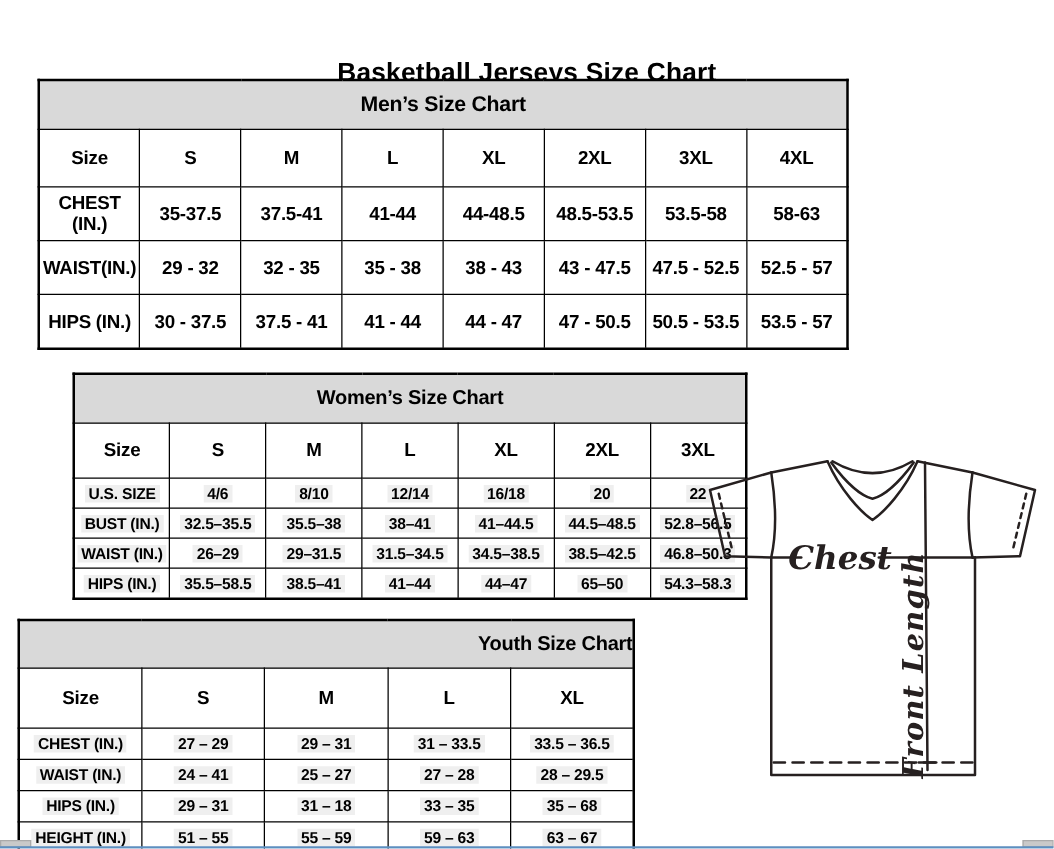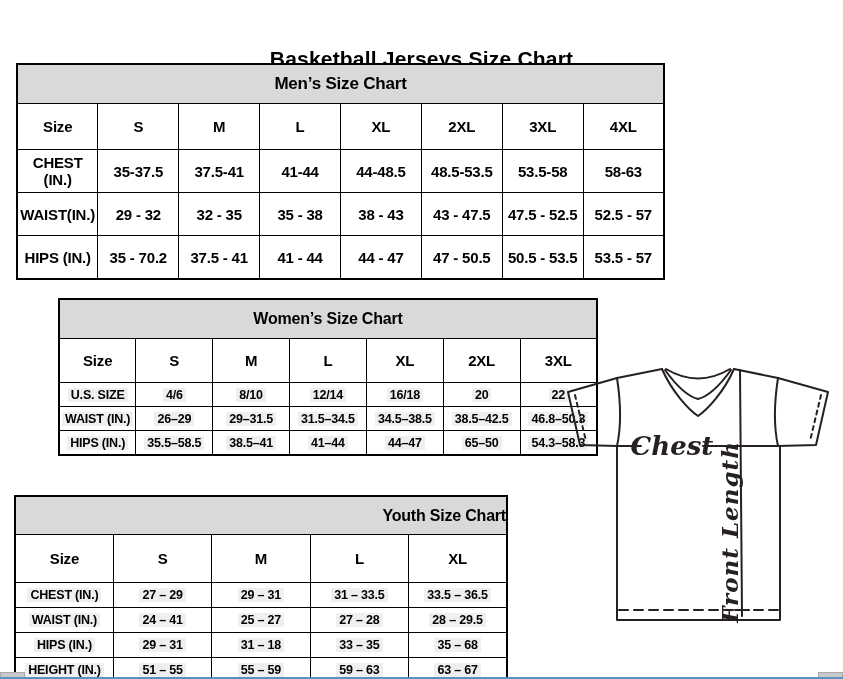--- a/index.html
+++ b/index.html
@@ -1,21 +1,21 @@
 <!DOCTYPE html>
 <html><head>
 <meta charset="utf-8">
 <style>
   html,body{margin:0;padding:0;background:#ffffff;}
   #page{position:relative;width:843px;height:679px;background:#ffffff;overflow:hidden;
         font-family:"Liberation Sans",sans-serif;color:#000;}
   #main-title{position:absolute;left:0;top:5px;width:843px;text-align:center;
               font-size:21px;font-weight:bold;letter-spacing:0.2px;margin-top:42px;}
   .table-wrap{position:absolute;}
-  #men-table{left:16px;top:63px;width:649px;}
+  #men-table{left:30px;top:63px;width:649px;}
   #women-table{left:14px;top:298px;width:540px;margin-left:44px;}
   #youth-table{left:14px;top:495px;width:494px;}
   table.size-table{border-collapse:collapse;table-layout:fixed;width:100%;
                    border:2px solid #000;text-align:center;font-weight:bold;}
   table.size-table td,table.size-table th{border:1px solid #000;padding:0;
                    vertical-align:middle;letter-spacing:-0.2px;}
   tr.band td{background:#d9d9d9;font-size:17px;height:38px;border-bottom:1px solid #000;}
   .men tr.band td{height:38px;}
   .men tr.head td{height:45px;font-size:15px;}
   .men tr.data td{height:42px;font-size:15px;}
@@ -73,21 +73,21 @@
             <td><span>29 - 32</span></td>
             <td><span>32 - 35</span></td>
             <td><span>35 - 38</span></td>
             <td><span>38 - 43</span></td>
             <td><span>43 - 47.5</span></td>
             <td><span>47.5 - 52.5</span></td>
             <td><span>52.5 - 57</span></td>
           </tr>
           <tr class="data">
             <td><span>HIPS (IN.)</span></td>
-            <td><span>35 - 70.2</span></td>
+            <td><span>30 - 37.5</span></td>
             <td><span>37.5 - 41</span></td>
             <td><span>41 - 44</span></td>
             <td><span>44 - 47</span></td>
             <td><span>47 - 50.5</span></td>
             <td><span>50.5 - 53.5</span></td>
             <td><span>53.5 - 57</span></td>
           </tr>
         </tbody>
       </table>
     </div>
@@ -110,20 +110,29 @@
           <tr class="data">
             <td><span class="hl">U.S. SIZE</span></td>
             <td><span class="hl">4/6</span></td>
             <td><span class="hl">8/10</span></td>
             <td><span class="hl">12/14</span></td>
             <td><span class="hl">16/18</span></td>
             <td><span class="hl">20</span></td>
             <td><span class="hl">22</span></td>
           </tr>
           <tr class="data">
+            <td><span class="hl">BUST (IN.)</span></td>
+            <td><span class="hl">32.5–35.5</span></td>
+            <td><span class="hl">35.5–38</span></td>
+            <td><span class="hl">38–41</span></td>
+            <td><span class="hl">41–44.5</span></td>
+            <td><span class="hl">44.5–48.5</span></td>
+            <td><span class="hl">52.8–56.5</span></td>
+          </tr>
+          <tr class="data">
             <td><span class="hl">WAIST (IN.)</span></td>
             <td><span class="hl">26–29</span></td>
             <td><span class="hl">29–31.5</span></td>
             <td><span class="hl">31.5–34.5</span></td>
             <td><span class="hl">34.5–38.5</span></td>
             <td><span class="hl">38.5–42.5</span></td>
             <td><span class="hl">46.8–50.3</span></td>
           </tr>
           <tr class="data">
             <td><span class="hl">HIPS (IN.)</span></td>

